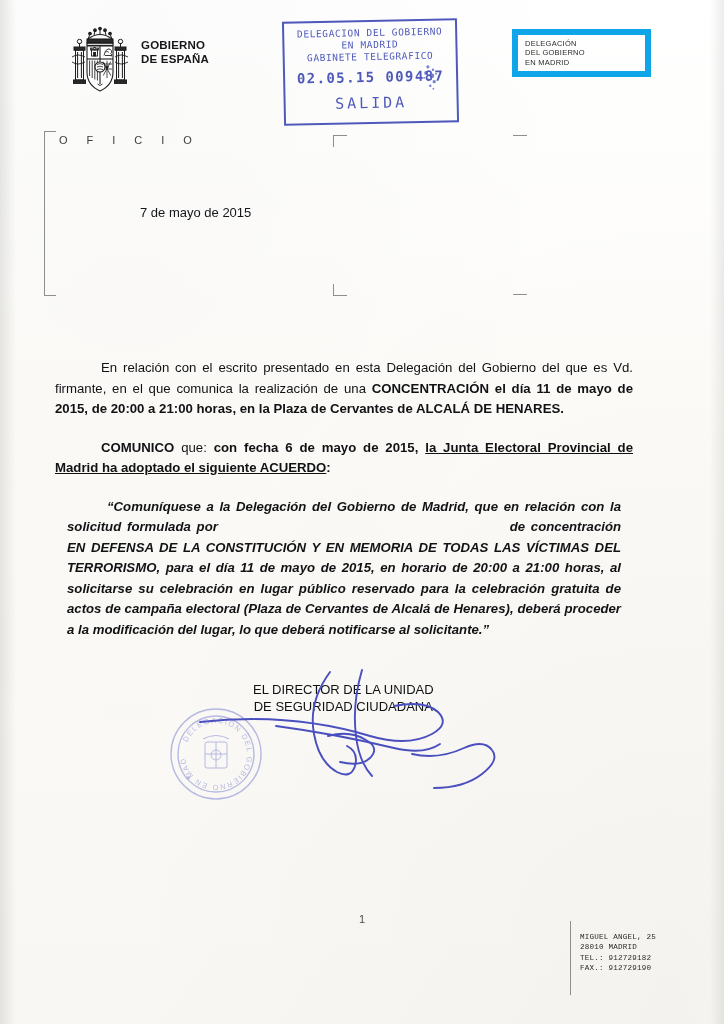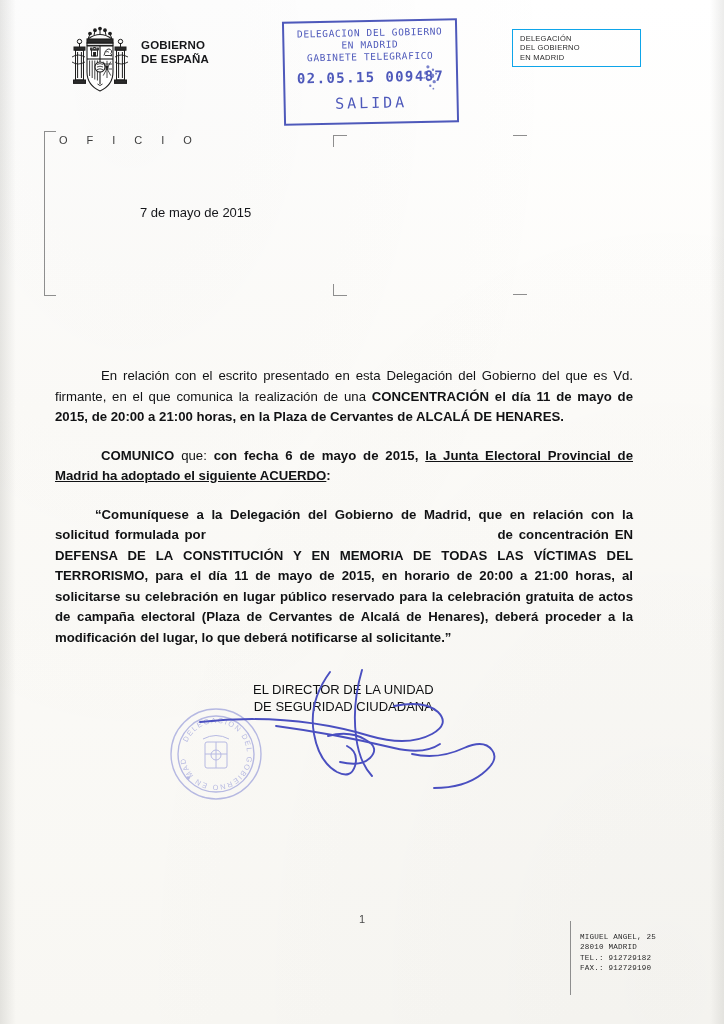--- a/index.html
+++ b/index.html
@@ -99,21 +99,21 @@
     opacity: 0.75;
   }
 
   
   .hdr-box {
     position: absolute;
     left: 512px;
     top: 29px;
     width: 127px;
     height: 36px;
-    border: 1px solid #0ea5e9;
+    border: 6px solid #0ea5e9;
   }
   .hdr-box .bt {
     position: absolute;
     left: 7px;
     top: 4px;
     font-size: 7.5px;
     line-height: 9.4px;
     letter-spacing: 0.25px;
     color: #2a2a2a;
   }
@@ -162,27 +162,28 @@
   .body-text {
     position: absolute;
     left: 55px;
     top: 358px;
     width: 578px;
     font-size: 13.2px;
     line-height: 20.5px;
     text-align: justify;
     color: #111214;
   }
-  .p { margin: 8px 0 18px 0; }
+  .p { margin: 0 0 18px 0; }
   .p.indent { text-indent: 46px; }
   .b  { font-weight: bold; }
   .u  { text-decoration: underline; }
   .quote {
+    font-style: italic;
     font-weight: bold;
-    margin: 0;
+    margin: 12px;
     text-indent: 40px;
   }
   .redaction {
     display: inline-block;
     width: 286px;
   }
 
   
   .sig-title {
     position: absolute;

